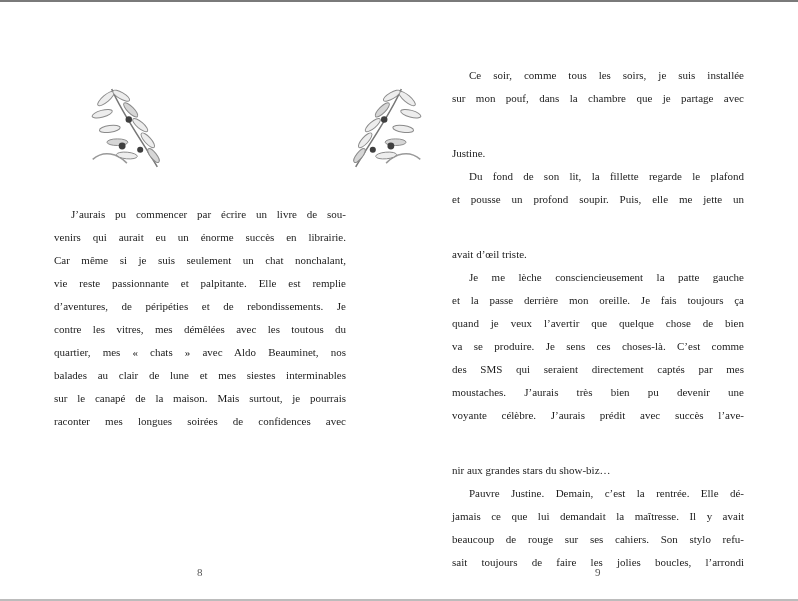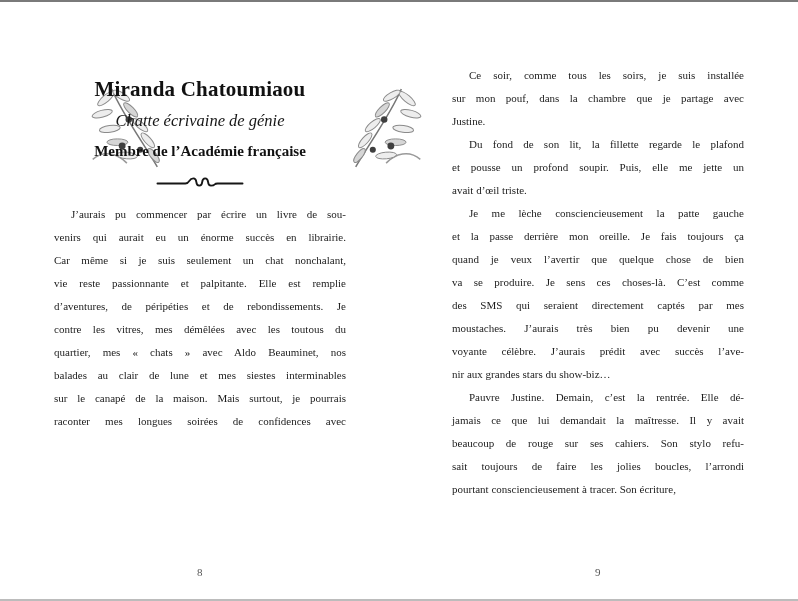--- a/index.html
+++ b/index.html
@@ -27,21 +27,21 @@
 
   .branch{position:absolute;width:76px;height:88px;}
   .branch-left{left:33px;top:83px;}
   .branch-right{left:296px;top:83px;transform:scaleX(-1);}
 
   .body-text{position:absolute;left:0;width:292px;font-size:11px;line-height:23px;}
   .body-left{top:203px;}
   .body-right{top:64px;}
 
   .line{text-align:justify;text-align-last:justify;white-space:normal;}
-  .line-last{text-align-last:left;}
+  .line-last{text-align-last:left;margin-top:32px;}
   .line-first{text-indent:17px;}
 
   .folio{position:absolute;left:0;top:566px;width:292px;text-align:center;
          font-size:11px;color:#555;letter-spacing:.5px;}
 </style>
 </head>
 <body>
 
 <div class="spread">
   <div class="rule-top"></div>
@@ -93,30 +93,20 @@
           <ellipse cx="70" cy="76" rx="9" ry="3.2" transform="rotate(52 70 76)" fill="#d6d6d6"></ellipse>
         </g>
         <g fill="#3f3f3f" stroke="none">
           <circle cx="44" cy="38" r="3.4"></circle>
           <circle cx="37" cy="66" r="3.6"></circle>
           <circle cx="56" cy="70" r="3.2"></circle>
         </g>
       </svg>
     </span>
 
-    <div class="header">
-      <div class="title">Miranda Chatoumiaou</div>
-      <div class="subtitle">Chatte écrivaine de génie</div>
-      <div class="affiliation">Membre de l’Académie française</div>
-      <div class="divider">
-        <svg viewBox="0 0 120 20" width="88" height="18" aria-hidden="true">
-          <path d="M2 12 H40 C47 12 44 5 51 5 C58 5 52 15 59 15 C66 15 60 5 67 5 C74 5 68 15 75 15 C82 15 78 12 84 12 H118" fill="none" stroke="#161616" stroke-width="2.6" stroke-linecap="round"></path>
-        </svg>
-      </div>
-    </div>
 
     <div class="body-text body-left">
         <div>
           <div class="line line-first">J’aurais pu commencer par écrire un livre de sou-</div>
           <div class="line">venirs qui aurait eu un énorme succès en librairie.</div>
           <div class="line">Car même si je suis seulement un chat nonchalant,</div>
           <div class="line">vie reste passionnante et palpitante. Elle est remplie</div>
           <div class="line">d’aventures, de péripéties et de rebondissements. Je</div>
           <div class="line">contre les vitres, mes démêlées avec les toutous du</div>
           <div class="line">quartier, mes « chats » avec Aldo Beauminet, nos</div>

